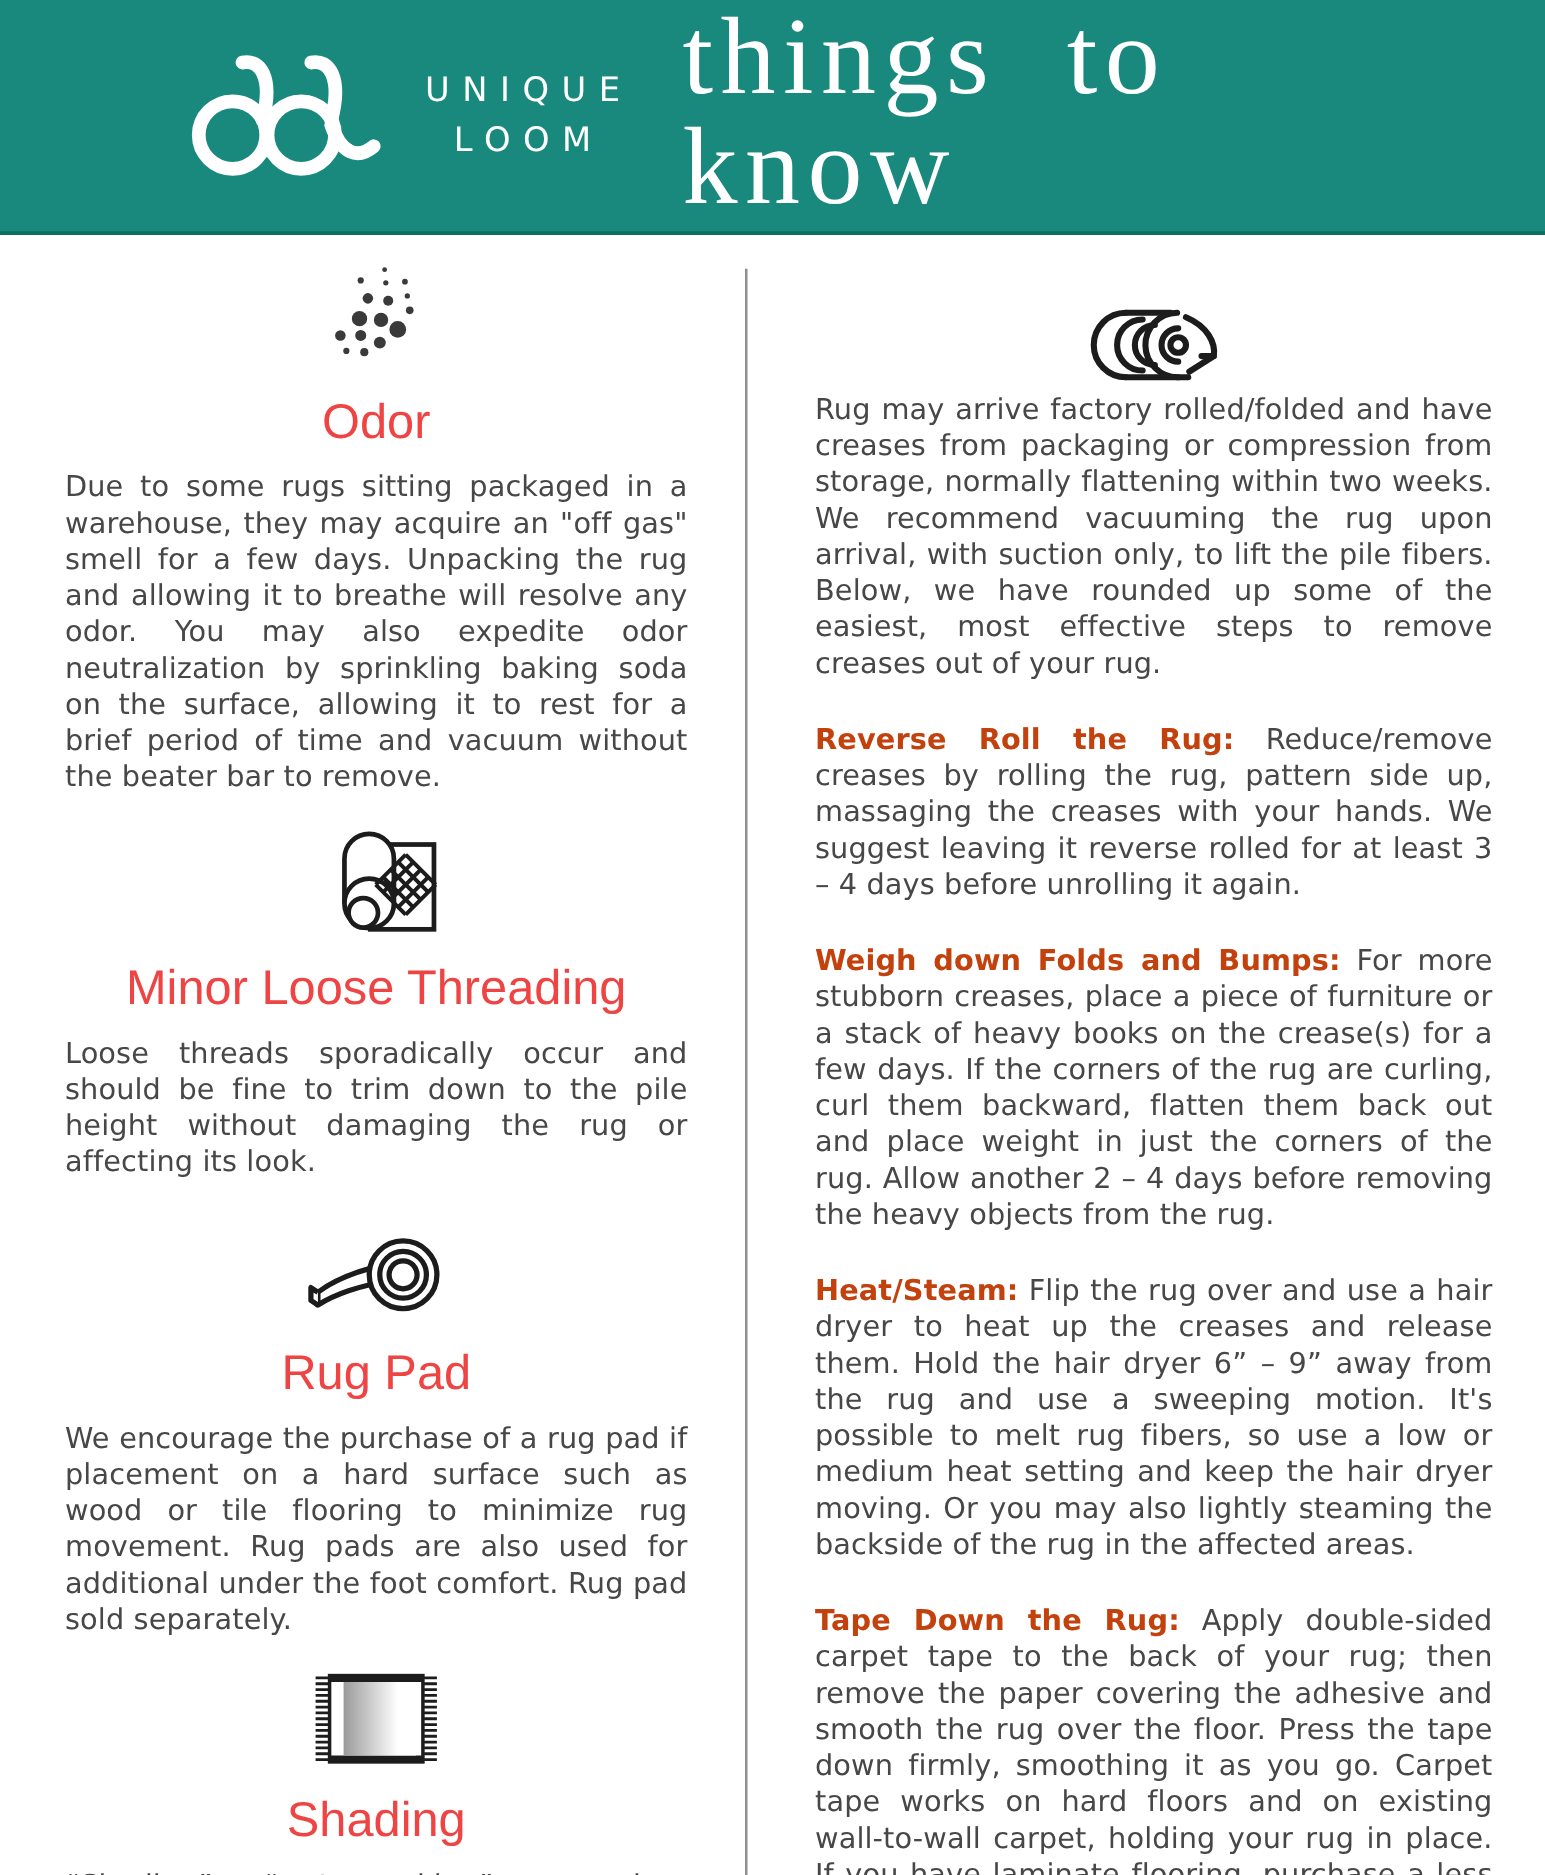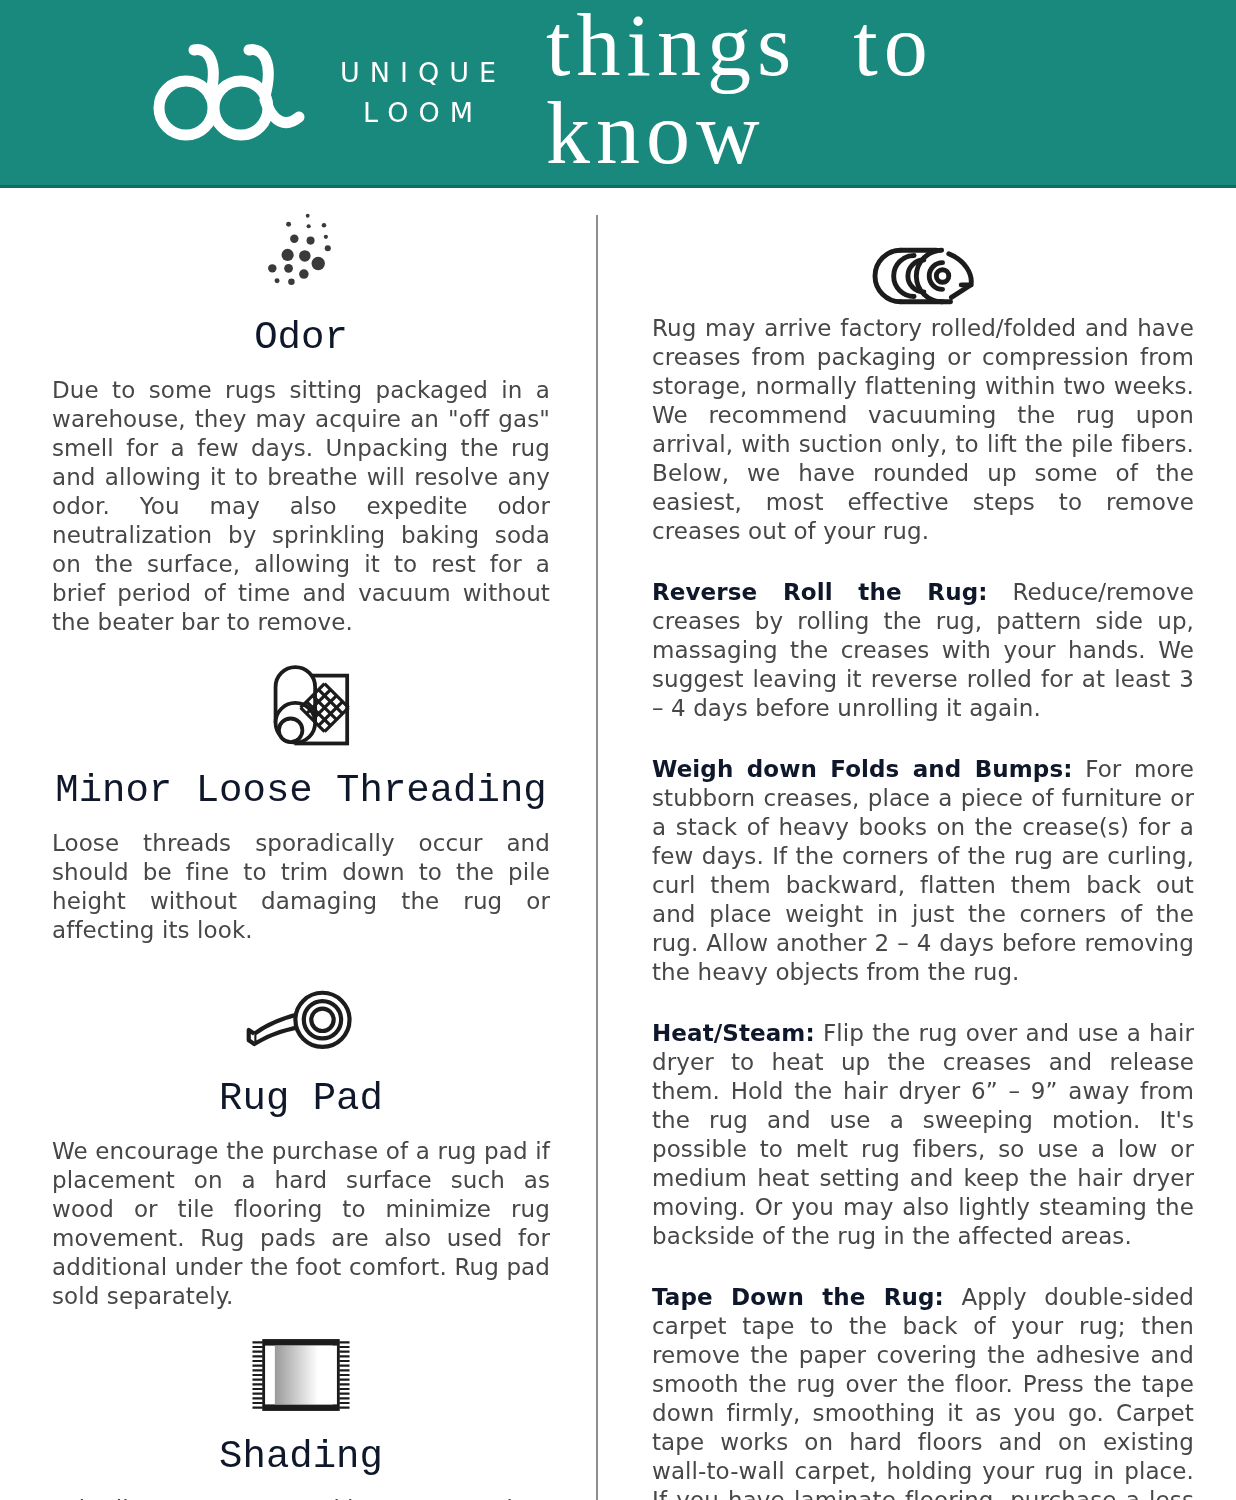--- a/index.html
+++ b/index.html
@@ -28,29 +28,29 @@
   .col-left{left:36px;width:530px;}
   .col-right{left:636px;width:574px;}
   .divider{position:absolute;left:596px;top:215px;width:2px;height:1285px;background:#8f8f8f;}
   .icon-wrap{text-align:center;}
   .icon-odor{margin-top:22px;}
   .icon-roll{margin-top:16px;}
   .icon-pad{margin-top:30px;}
   .icon-rug{margin-top:22px;}
   .icon-crease{margin-top:56px;}
   h2{
-    margin:14px 0 8px 0;text-align:center;color:#0f172a;font-weight:400;
-    font-family:Liberation Mono, monospace;font-size:39px;line-height:44px;
+    margin:14px 0 8px 0;text-align:center;color:#ef4444;font-weight:400;
+    font-family:Liberation Sans, sans-serif;font-size:39px;line-height:44px;
   }
   .body-text{
     margin:16px;color:#474747;font-size:23px;line-height:29px;
     text-align:justify;letter-spacing:0.1px;
   }
   .tip{margin-top:32px;}
-  .tip strong{color:#0f172a;font-weight:700;}
+  .tip strong{color:#c2410c;font-weight:700;}
   .intro{margin-top:2px;}
 </style>
 </head>
 <body>
 
 <div class="page">
 
   <header class="banner">
     <div class="brand">
       <svg class="brand-logo" viewBox="0 0 170 110" aria-hidden="true">

